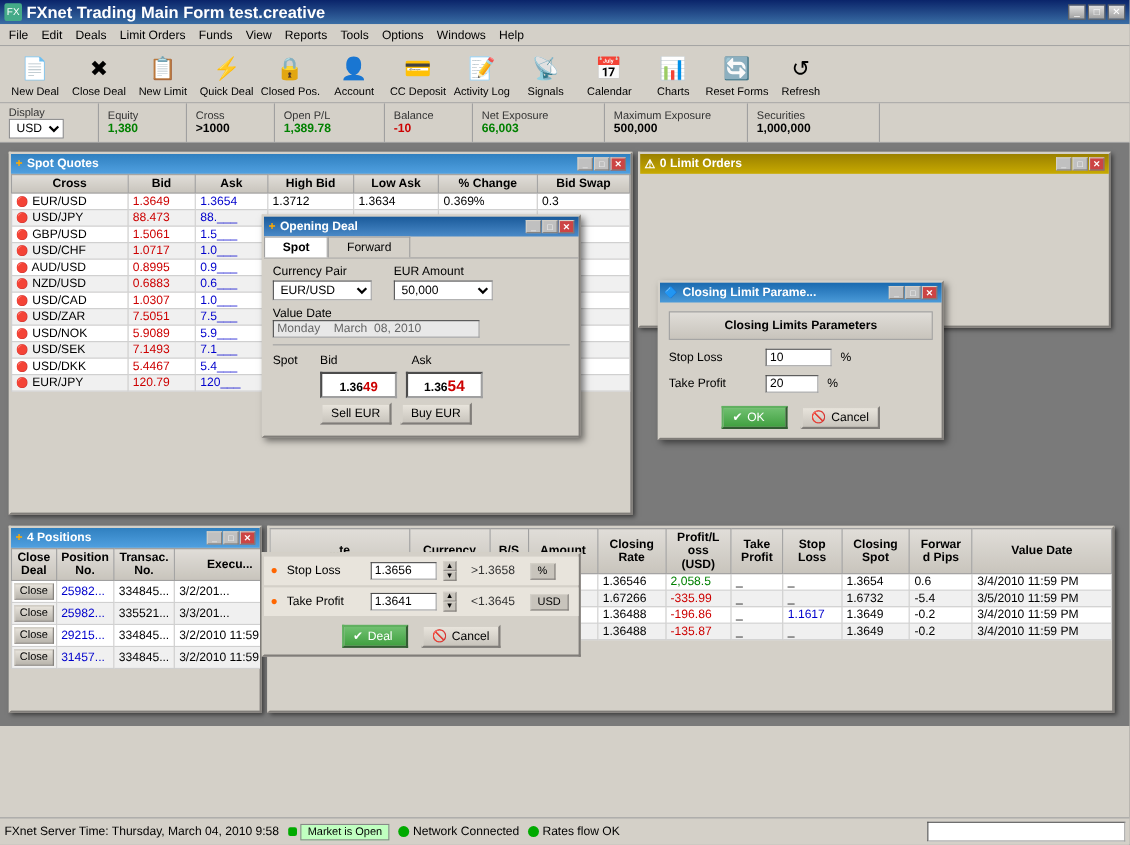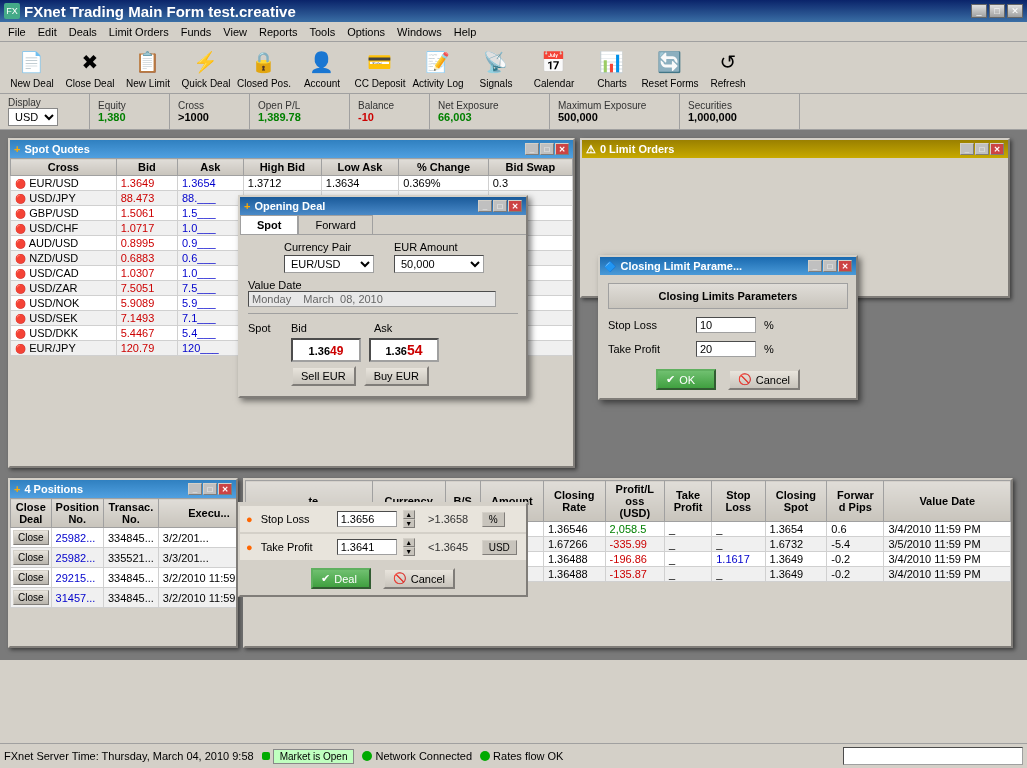--- a/index.html
+++ b/index.html
@@ -75,21 +75,21 @@
     
     .limit-orders { position: absolute; top: 8px; left: 580px; width: 430px; height: 160px; }
 
     
     .bottom-table { position: absolute; top: 348px; left: 243px; width: 770px; height: 170px; }
 
     
     .closing-dialog { position: absolute; top: 125px; left: 598px; width: 260px; background: #d4d0c8; border: 2px outset #d4d0c8; box-shadow: 3px 3px 6px rgba(0,0,0,0.5); z-index: 110; }
 
     .section-title-bar { background: linear-gradient(to bottom, #3080c0, #50a0e0); }
-    .deal-pair-row { display: flex; gap: 20px; margin-bottom: 6px; margin-left: 36px; }
+    .deal-pair-row { display: flex; gap: 20px; margin-bottom: 6px; }
     .deal-col { display: flex; flex-direction: column; gap: 2px; }
 
     .bid-ask-row { display: flex; align-items: center; gap: 8px; margin: 4px 0; }
     .bid-box { border: 2px inset #a0a0a0; background: white; padding: 2px 6px; font-size: 14px; font-weight: bold; min-width: 70px; text-align: center; }
 
     .tab-buttons { display: flex; border-bottom: 1px solid #a0a0a0; }
     .tab-btn { padding: 3px 16px; background: #d4d0c8; border: 1px solid #a0a0a0; border-bottom: none; cursor: pointer; }
     .tab-btn.active { background: white; font-weight: bold; }
 
     .stop-profit-section { background: #e8e4dc; padding: 4px 6px; margin: 2px 0; display: flex; align-items: center; gap: 6px; }
@@ -538,21 +538,21 @@
         <div class="deal-col">
           <span style="font-size:11px;">EUR Amount</span>
           <select style="width:90px;">
             <option>50,000</option>
           </select>
         </div>
       </div>
       <div style="margin-bottom:6px;">
         <span style="font-size:11px;">Value Date</span>
         <div>
-          <input type="text" style="width: 248px; background: rgb(232, 232, 232); color: rgb(102, 102, 102);" value="Monday    March  08, 2010">
+          <input type="text" style="width: 188px; background: rgb(232, 232, 232); color: rgb(102, 102, 102);" value="Monday    March  08, 2010">
         </div>
       </div>
       <div style="border-top:1px solid #a0a0a0;margin:4px 0;padding-top:4px;">
         <div class="bid-ask-row">
           <span style="font-size:11px;min-width:35px;">Spot</span>
           <span style="font-size:11px;min-width:25px;">Bid</span>
           <span style="font-size:11px;min-width:25px;margin-left:50px;">Ask</span>
         </div>
         <div class="bid-ask-row">
           <span style="font-size:11px;min-width:35px;"></span>
@@ -618,21 +618,21 @@
     </div>
     <div style="padding:8px;">
       <div style="background:linear-gradient(to bottom,#e0ddd8,#c8c4bc);border:1px solid #a0a0a0;padding:6px;margin-bottom:8px;text-align:center;font-weight:bold;">Closing Limits Parameters</div>
       <div style="display:flex;align-items:center;margin-bottom:8px;gap:8px;">
         <span style="min-width:80px;">Stop Loss</span>
         <input type="text" style="width: 60px; border: 1px inset rgb(160, 160, 160); padding: 1px 3px;" value="10">
         <span>%</span>
       </div>
       <div style="display:flex;align-items:center;margin-bottom:12px;gap:8px;">
         <span style="min-width:80px;">Take Profit</span>
-        <input type="text" style="width: 60px; border: 1px inset rgb(160, 160, 160); padding: 1px 3px;" value="20">
+        <input type="text" style="width: 48px; border: 1px inset rgb(160, 160, 160); padding: 1px 3px;" value="20">
         <span>%</span>
       </div>
       <div style="display:flex;justify-content:center;gap:12px;">
         <button class="btn btn-green" style="display:flex;align-items:center;gap:4px;">
           <span>✔</span>
           <span>OK</span>
         </button>
         <button class="btn" style="display:flex;align-items:center;gap:4px;">
           <span>🚫</span>
           <span>Cancel</span>

